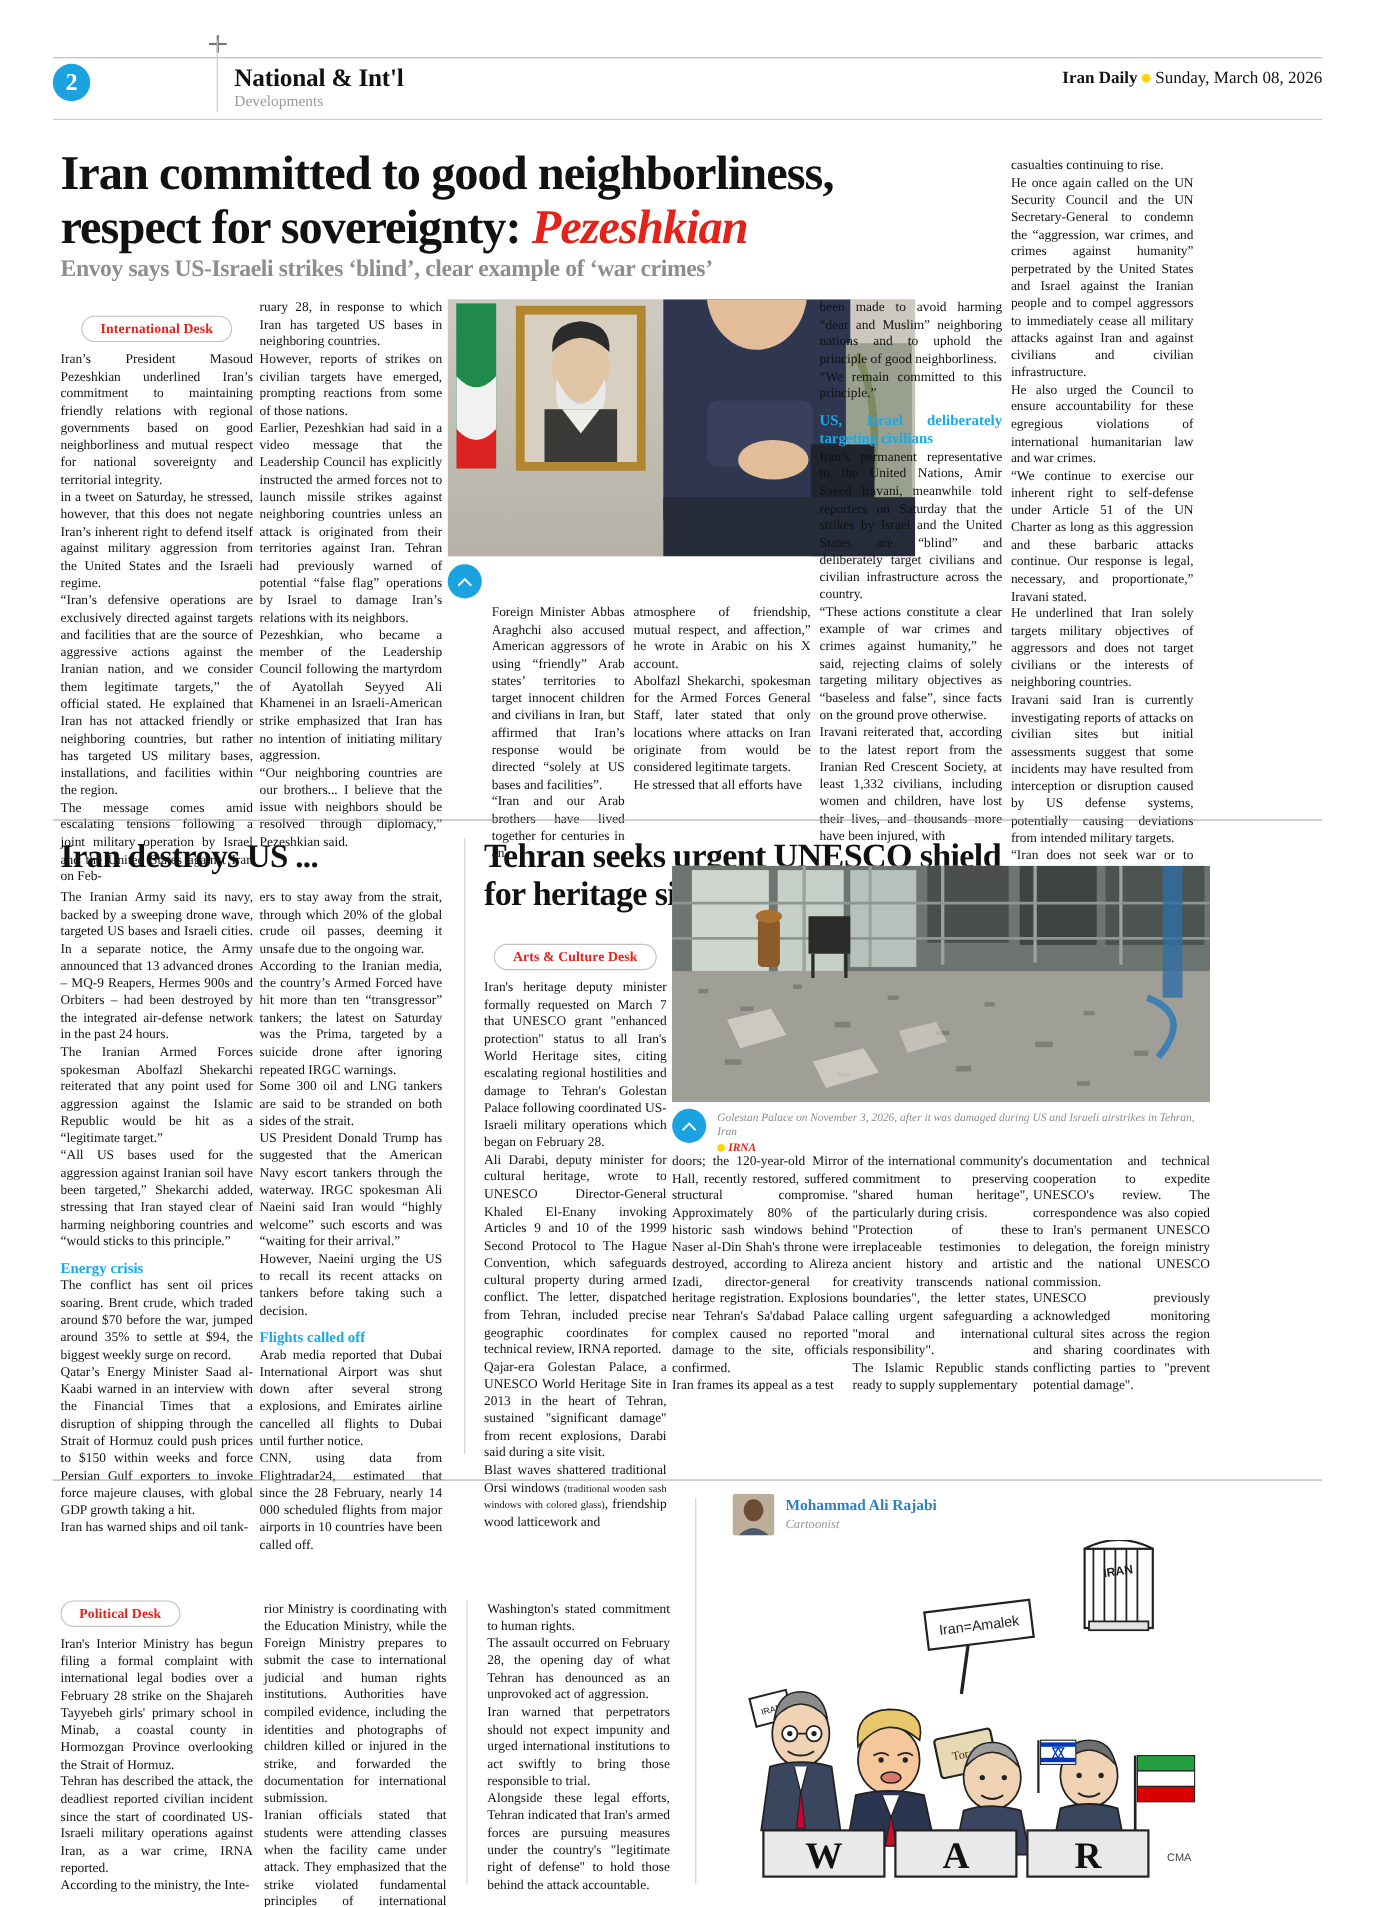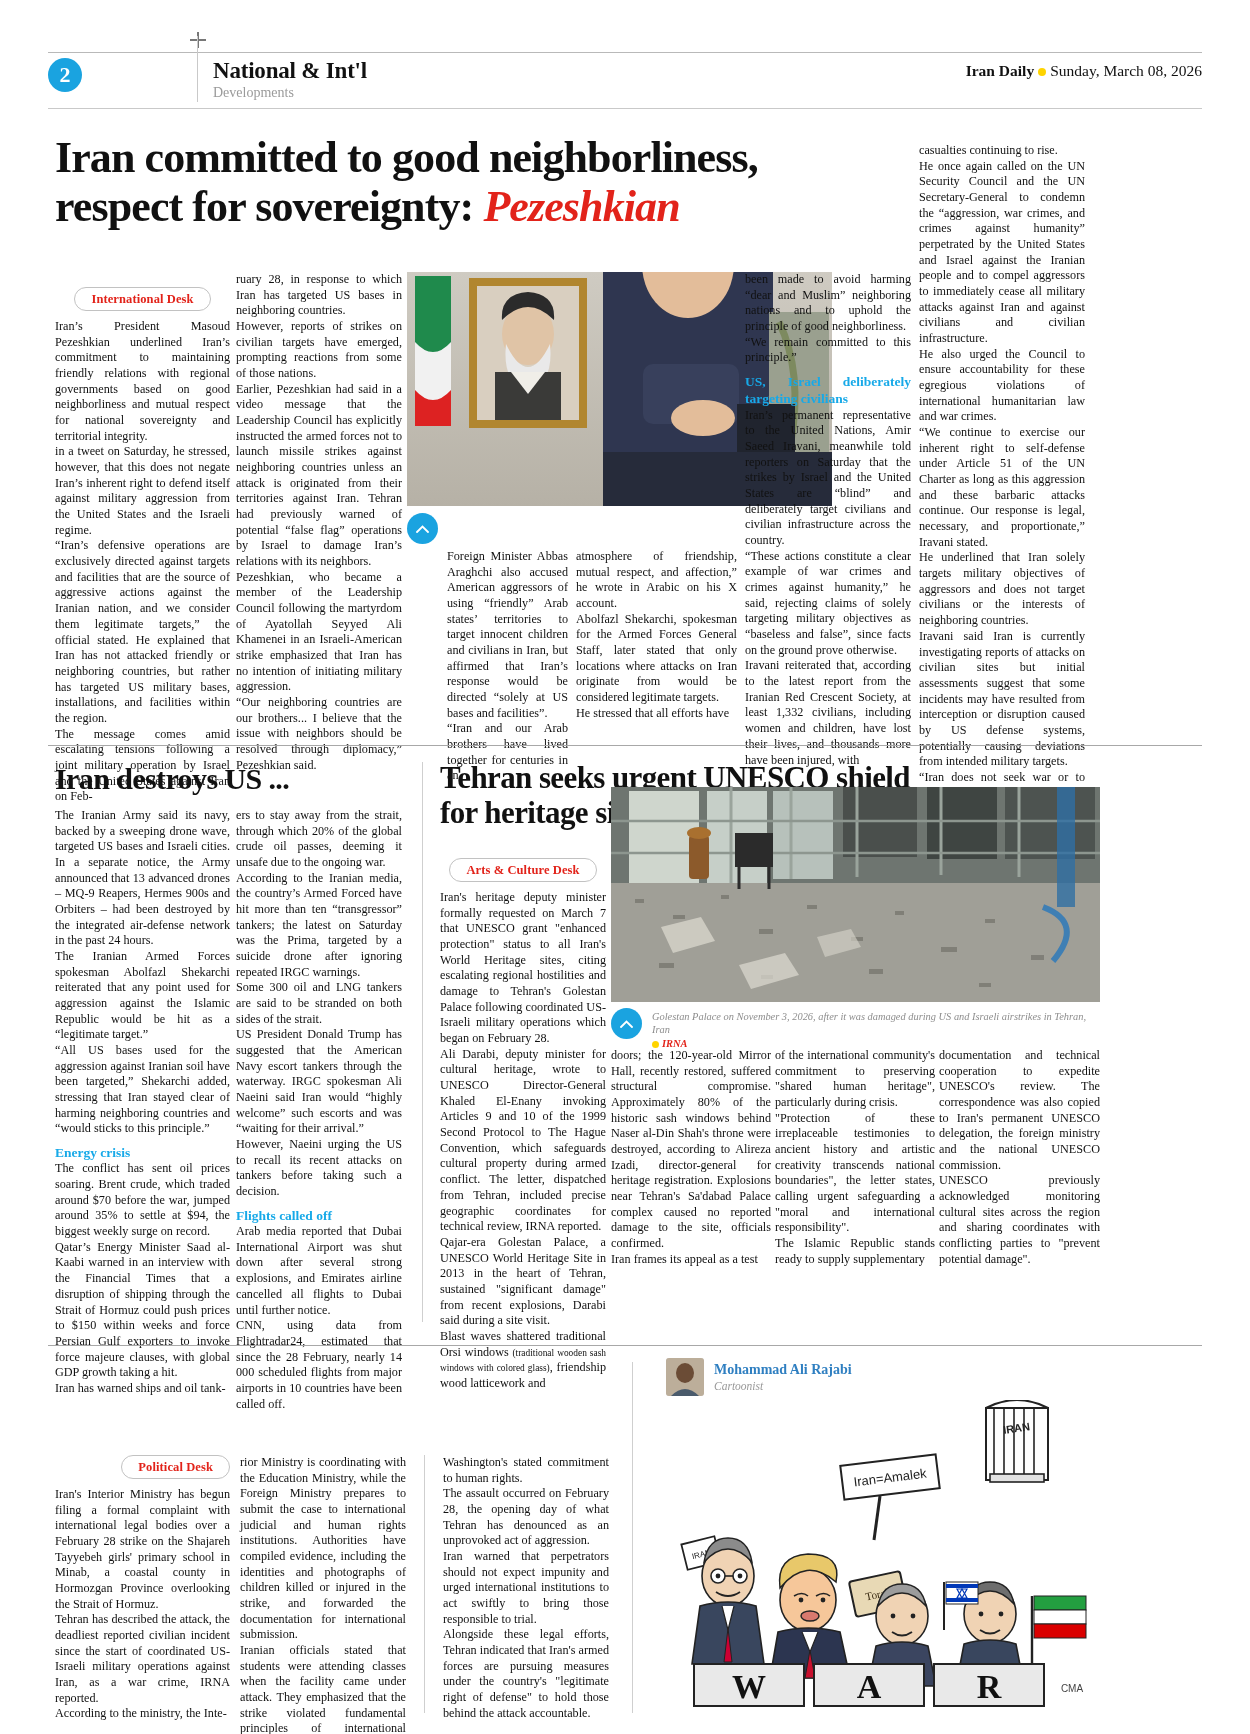--- a/index.html
+++ b/index.html
@@ -96,20 +96,21 @@
   <div class="sect-title">National &amp; Int'l</div>
   <div class="sect-sub">Developments</div>
   <div class="mast-right">
     <span class="brand">Iran Daily</span><span class="dot-yellow"></span><span>Sunday, March 08, 2026</span>
   </div>
   <div class="head-rule-bottom"></div>
 
   <h1 class="lead-hl">
     <span>Iran committed to good neighborliness, respect for sovereignty: </span><span class="accent">Pezeshkian</span>
   </h1>
+  <div class="lead-sub">Envoy says US-Israeli strikes ‘blind’, clear example of ‘war crimes’</div>
 
   <div class="col" style="left:55px; top:270px; width:175px;">
     <div style="margin-bottom:8px; text-align:center;margin-top:17px;">
       <span class="deskpill">International Desk</span>
     </div>
     <div class="para" style="white-space:pre-line;">Iran’s President Masoud Pezeshkian underlined Iran’s commitment to maintaining friendly relations with regional governments based on good neighborliness and mutual respect for national sovereignty and territorial integrity.
 in a tweet on Saturday, he stressed, however, that this does not negate Iran’s inherent right to defend itself against military aggression from the United States and the Israeli regime.
 “Iran’s defensive operations are exclusively directed against targets and facilities that are the source of aggressive actions against the Iranian nation, and we consider them legitimate targets,” the official stated. He explained that Iran has not attacked friendly or neighboring countries, but rather has targeted US military bases, installations, and facilities within the region.
 The message comes amid escalating tensions following a joint military operation by Israel and the United States against Iran on Feb-</div>
   </div>
@@ -301,21 +302,21 @@
   </div>
   <div class="col" style="left:939px; top:1048px; width:161px;">
     <div style="white-space:pre-line;">documentation and technical cooperation to expedite UNESCO's review. The correspondence was also copied to Iran's permanent UNESCO delegation, the foreign ministry and the national UNESCO commission.
 UNESCO previously acknowledged monitoring cultural sites across the region and sharing coordinates with conflicting parties to "prevent potential damage".</div>
   </div>
 
   <div class="hr" style="left:48px; top:1345px; width:1154px; background:#a8a8a8;"></div>
 
 
   <div class="col" style="left:55px; top:1455px; width:175px;">
-    <div style="margin-bottom:8px; text-align:right;">
+    <div style="margin-bottom:8px; text-align:left;">
       <span class="deskpill">Political Desk</span>
     </div>
     <div style="white-space:pre-line;">Iran's Interior Ministry has begun filing a formal complaint with international legal bodies over a February 28 strike on the Shajareh Tayyebeh girls' primary school in Minab, a coastal county in Hormozgan Province overlooking the Strait of Hormuz.
 Tehran has described the attack, the deadliest reported civilian incident since the start of coordinated US-Israeli military operations against Iran, as a war crime, IRNA reported.
 According to the ministry, the Inte-</div>
   </div>
   <div class="col" style="left:240px; top:1455px; width:166px;">
     <div style="white-space:pre-line;">rior Ministry is coordinating with the Education Ministry, while the Foreign Ministry prepares to submit the case to international judicial and human rights institutions. Authorities have compiled evidence, including the identities and photographs of children killed or injured in the strike, and forwarded the documentation for international submission.
 Iranian officials stated that students were attending classes when the facility came under attack. They emphasized that the strike violated fundamental principles of international humanitarian law and contradicted</div>
   </div>

